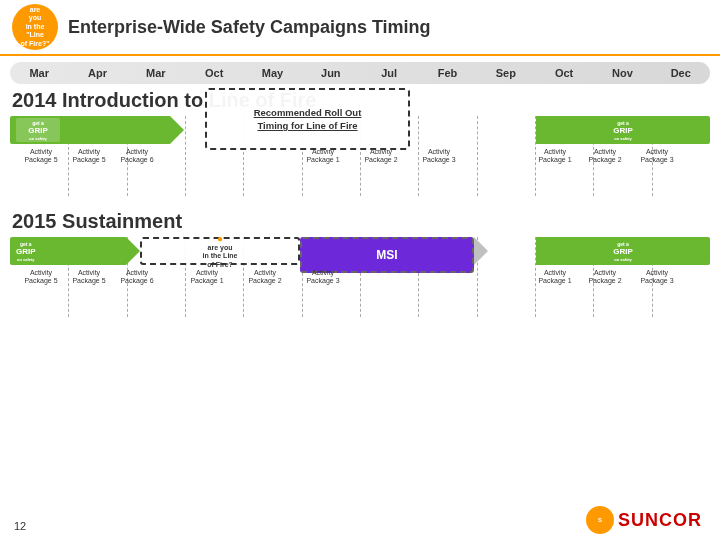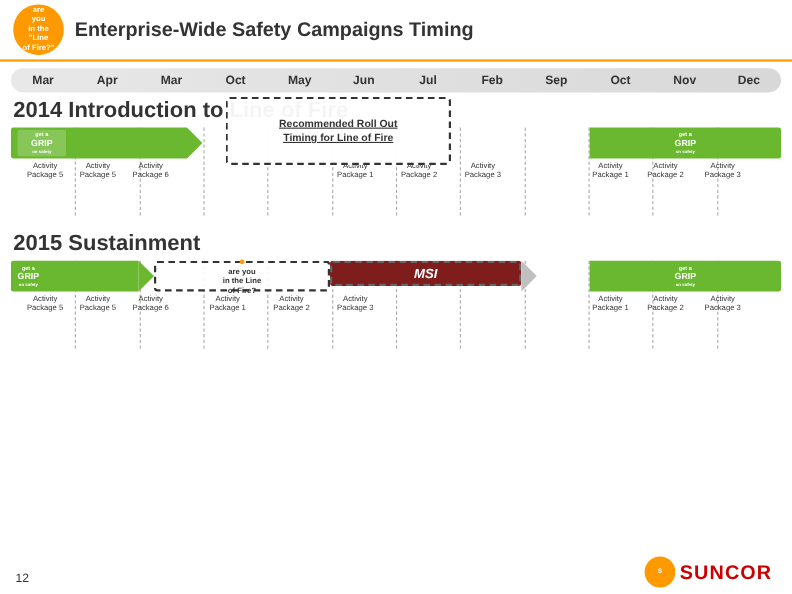--- a/index.html
+++ b/index.html
@@ -238,21 +238,21 @@
       </div>
       <div style="position:absolute; left:116px; top:0; width:0; height:0; border-top:14px solid transparent; border-bottom:14px solid transparent; border-left:14px solid #6ab830; z-index:2;"></div>
 
       <div style="position:absolute; left:130px; top:0; width:160px; height:28px; border:2px dashed #333; border-radius:3px; background:rgba(255,255,255,0.9); display:flex; align-items:center; justify-content:center;">
         <div style="font-size:6px; font-weight:bold; color:#f90; text-align:center;">
           <span style="font-size:10px; color:#f90;">●</span>
           <div style="font-size:7px; color:#333; line-height:1.2;">are you<br>in the Line<br>of Fire?</div>
         </div>
       </div>
 
-      <div style="position:absolute; left:290px; top:0; width:174px; height:23px; border:2px dashed #666; border-radius:3px; background:#7f1d1d; display:flex; align-items:center; justify-content:center;font-style:italic;">
+      <div style="position:absolute; left:290px; top:0; width:174px; height:36px; border:2px dashed #666; border-radius:3px; background:#6d28d9; display:flex; align-items:center; justify-content:center;">
         <span style="font-size:12px; font-weight:bold; color:#fff;">MSI</span>
       </div>
       <div style="position:absolute; left:464px; top:0; width:0; height:0; border-top:14px solid transparent; border-bottom:14px solid transparent; border-left:14px solid #c0c0c0; z-index:2;"></div>
 
       <div style="position:absolute; left:526px; top:0; width:174px; height:28px; background:#6ab830; display:flex; align-items:center; justify-content:center; border-radius:0 2px 2px 0;">
         <div style="font-size:5px; color:#fff; font-weight:bold; text-align:center;">get a<br><span style="font-size:8px; font-weight:bold;">GRIP</span><br><span style="font-size:4px;">on safety</span></div>
       </div>
       <div style="position:absolute; left:512px; top:0; width:0; height:0; border-top:14px solid transparent; border-bottom:14px solid transparent; border-left:14px solid transparent; z-index:2;"></div>
 
       <div style="position:absolute; top:32px; left:0; right:0; height:30px;" id="acts-2015">

